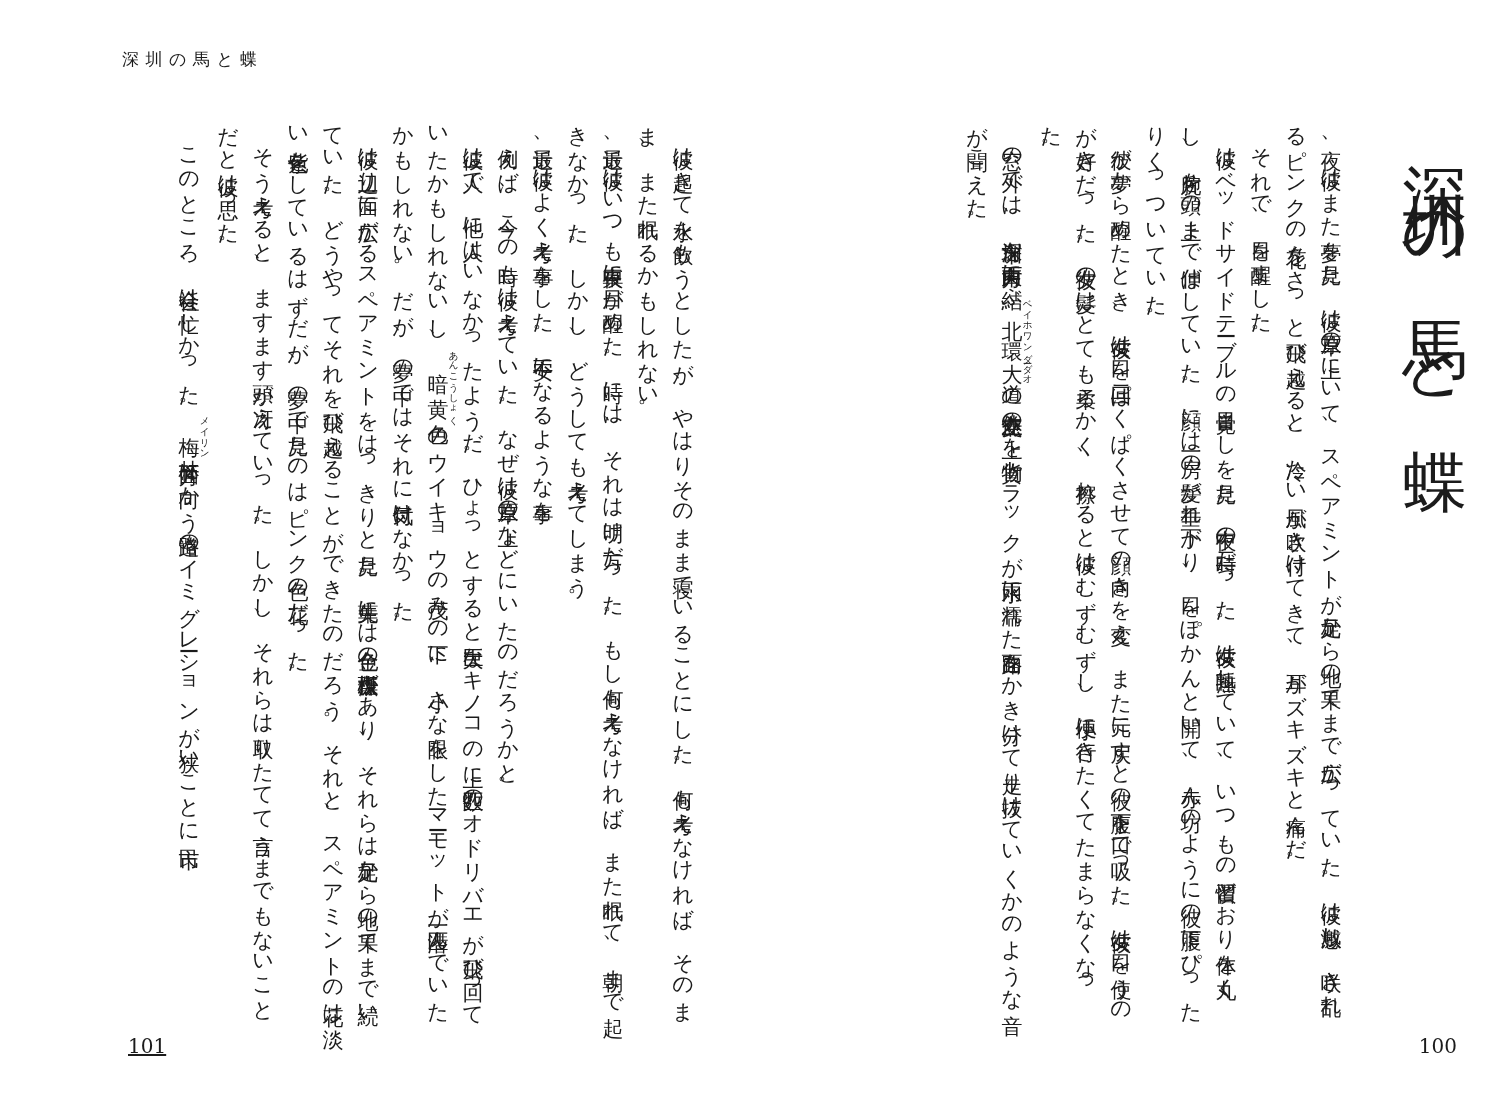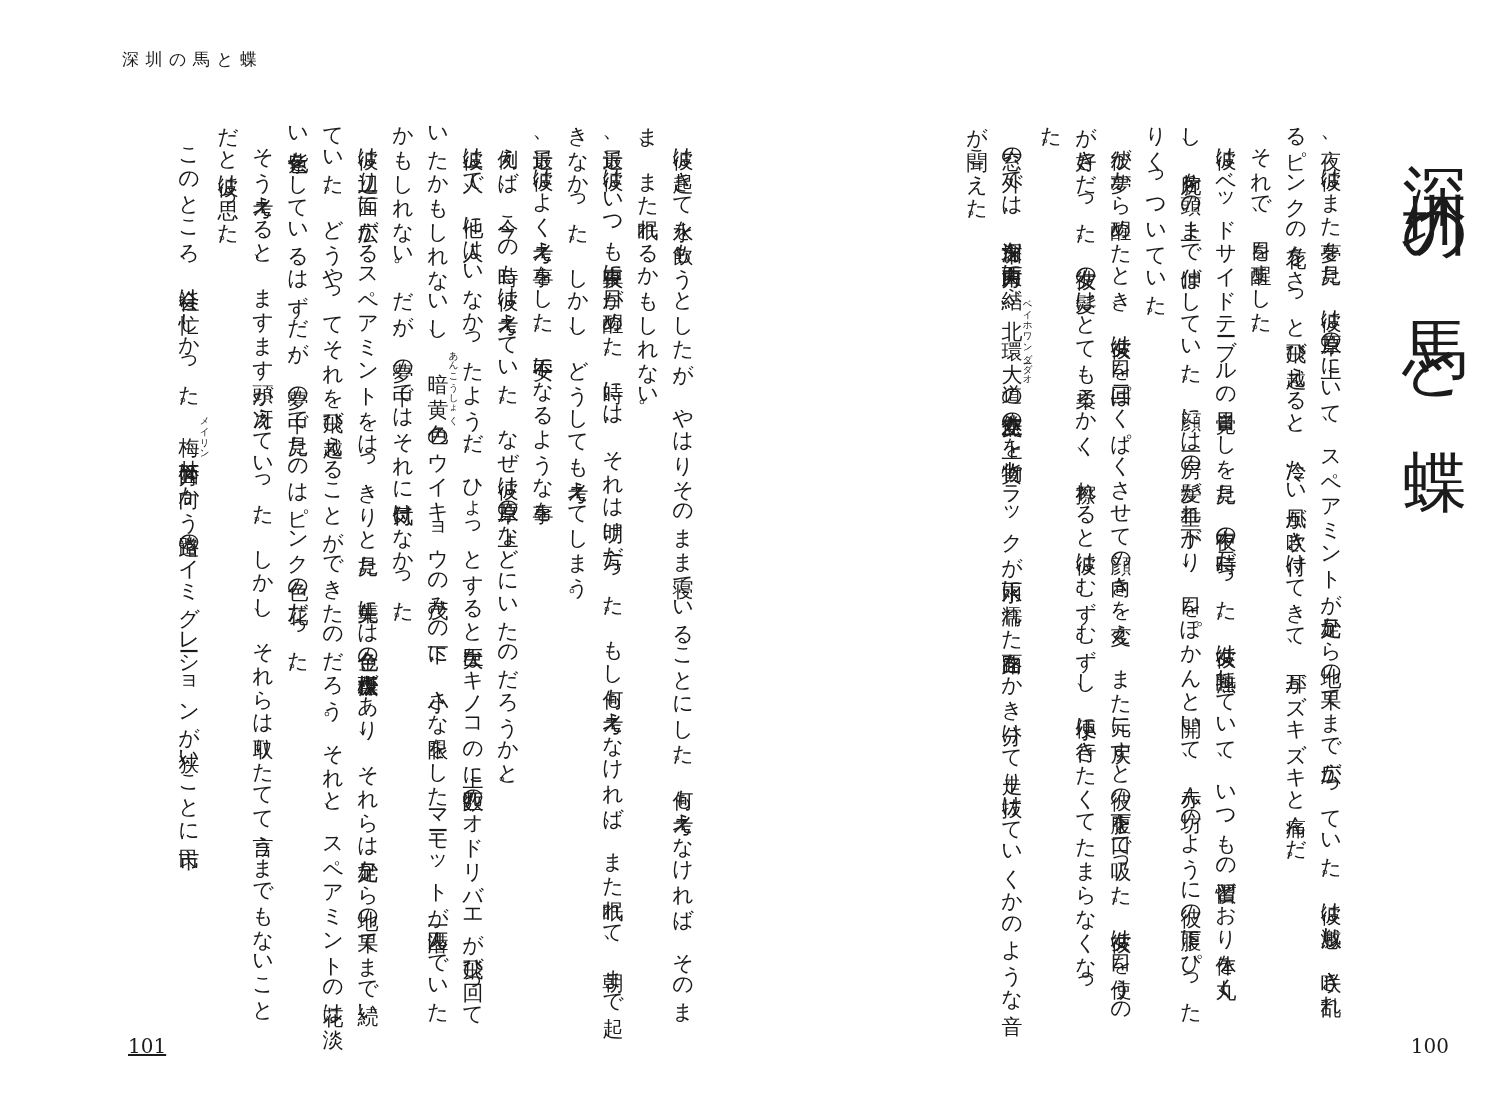--- a/index.html
+++ b/index.html
@@ -51,21 +51,21 @@
     left: 78px;
     top: 48px;
     font-size: 17px;
     letter-spacing: 0.38em;
   }
   .page-number {
     position: absolute;
     font-size: 20px;
   }
   #page-number-left  { left: 84px;  top: 1034px; text-decoration: underline; }
-  #page-number-right { right: 107px; top: 1034px; }
+  #page-number-right { right: 99px; top: 1034px; }
   ruby { ruby-position: over; }
   rt {
     font-size: 9.5px;
     letter-spacing: 0;
     text-orientation: upright;
   }
 </style>
 </head>
 <body>
 

